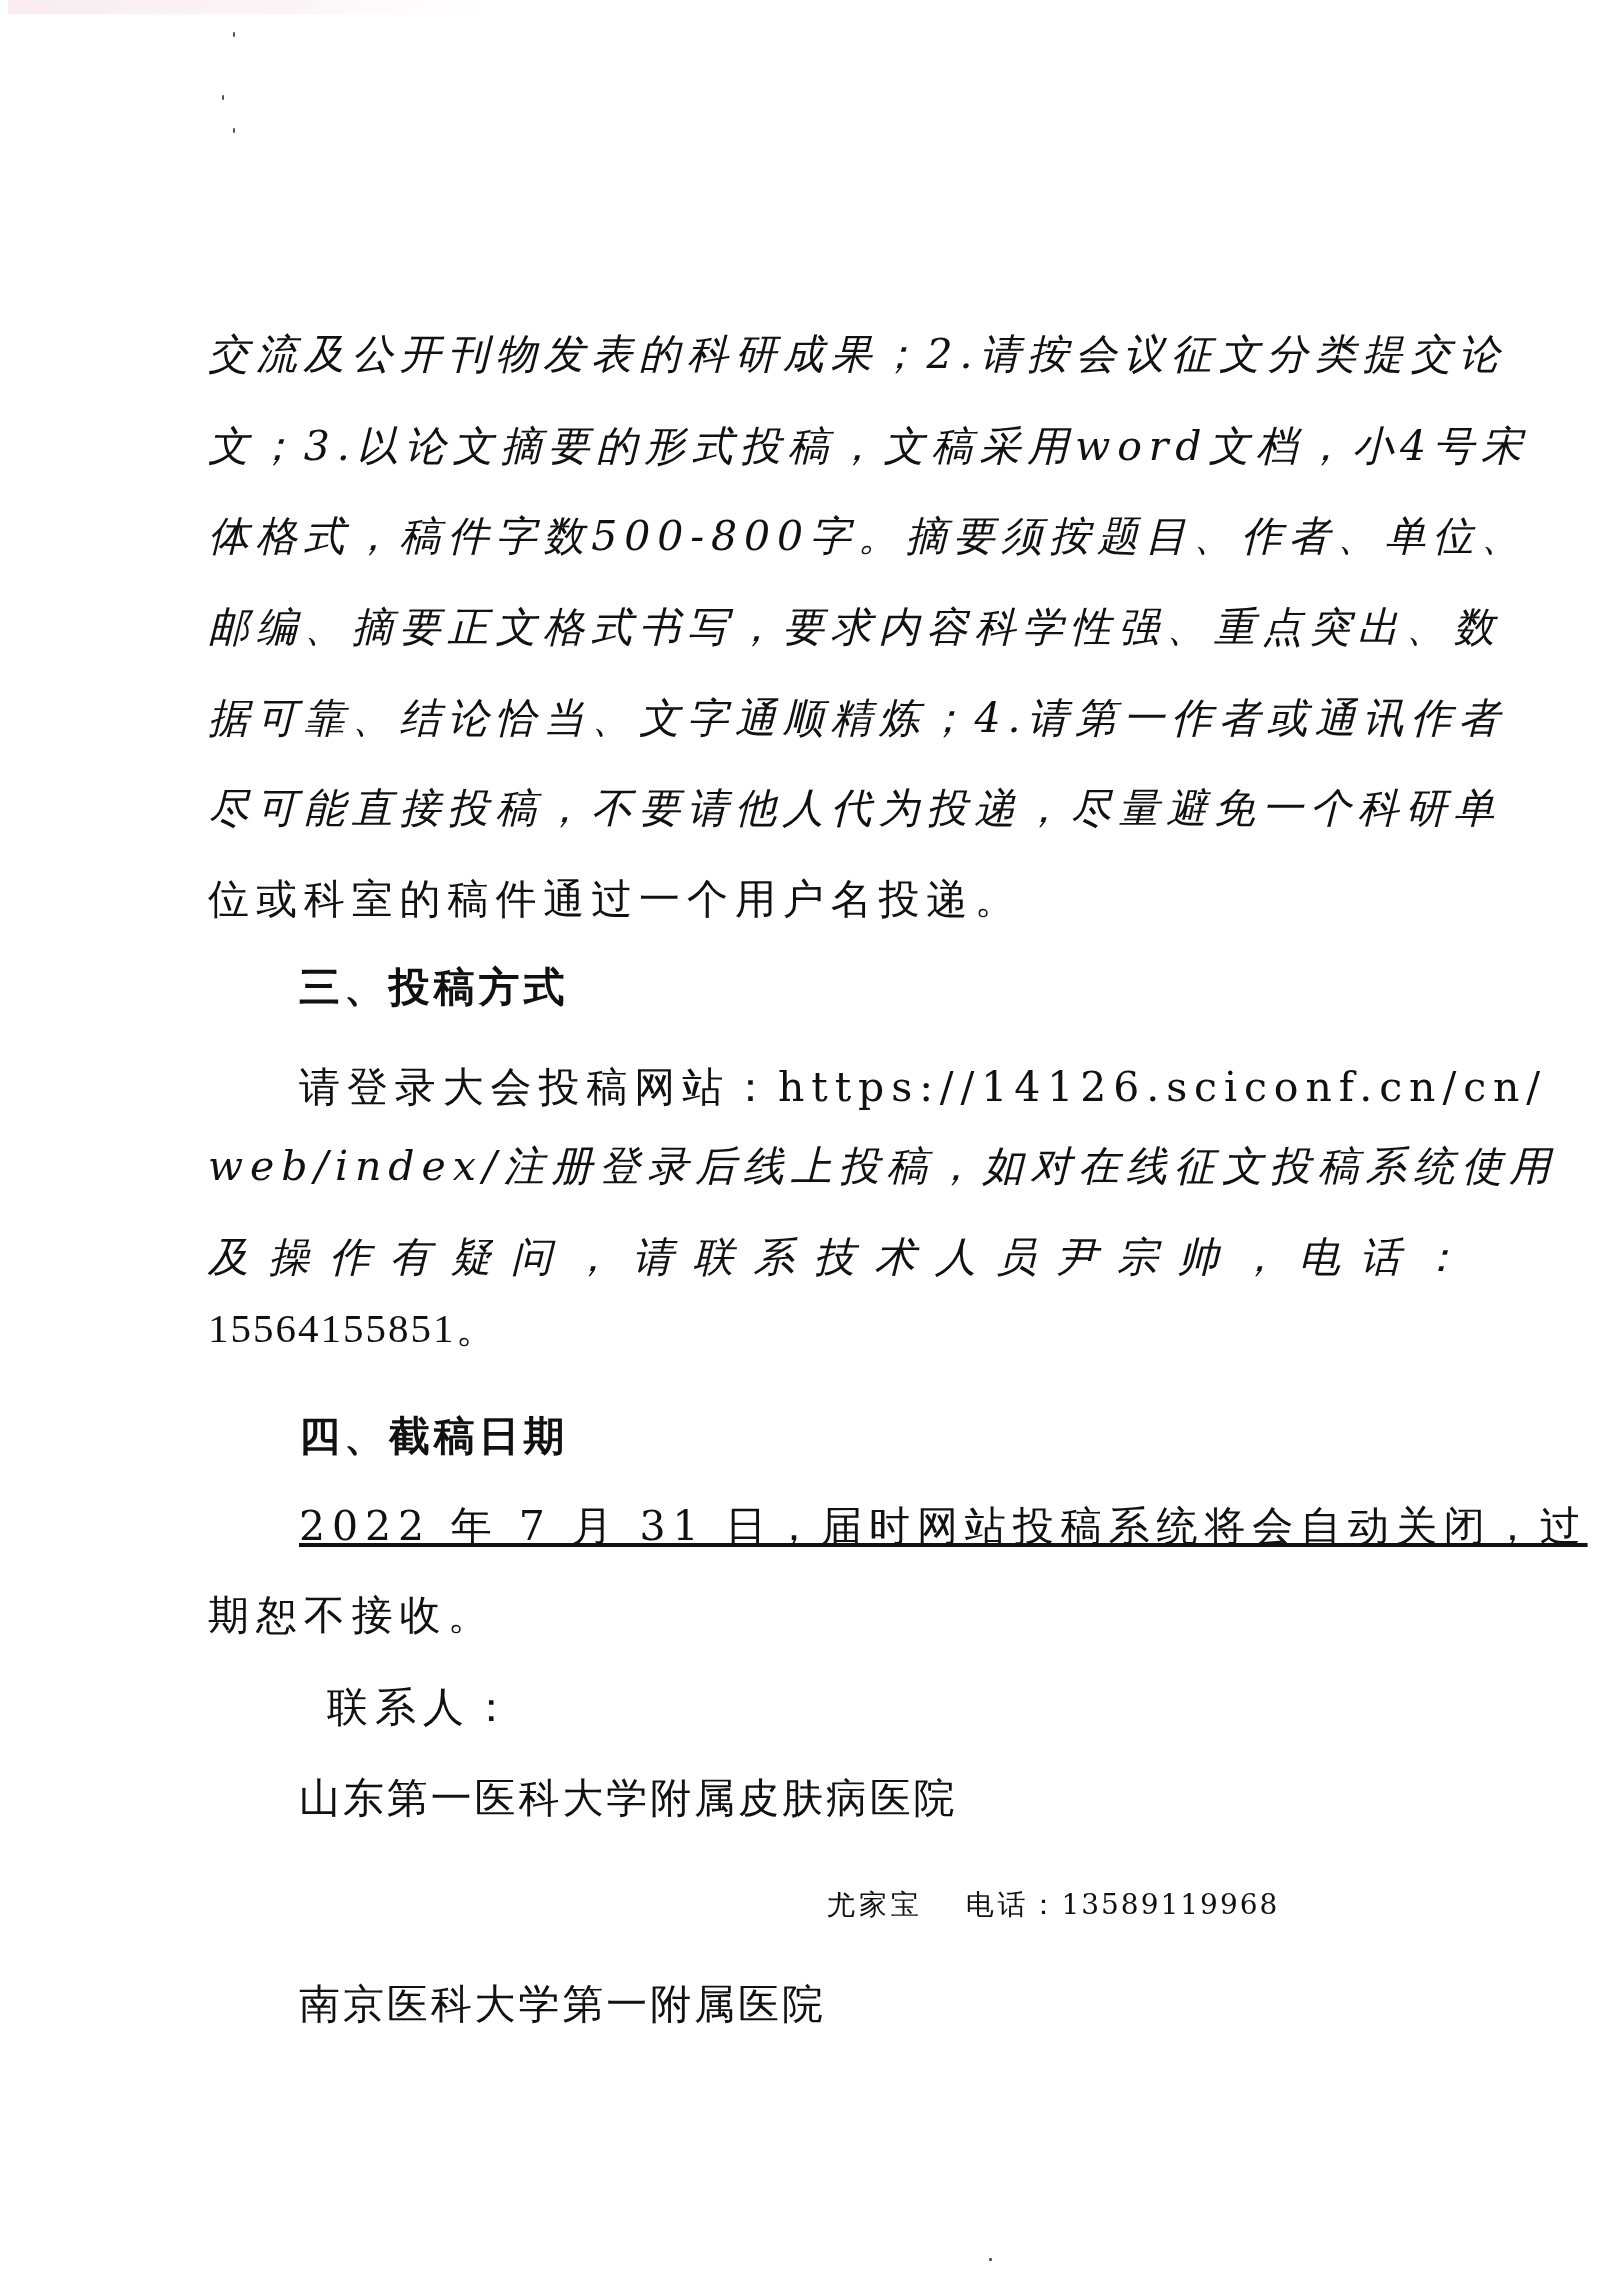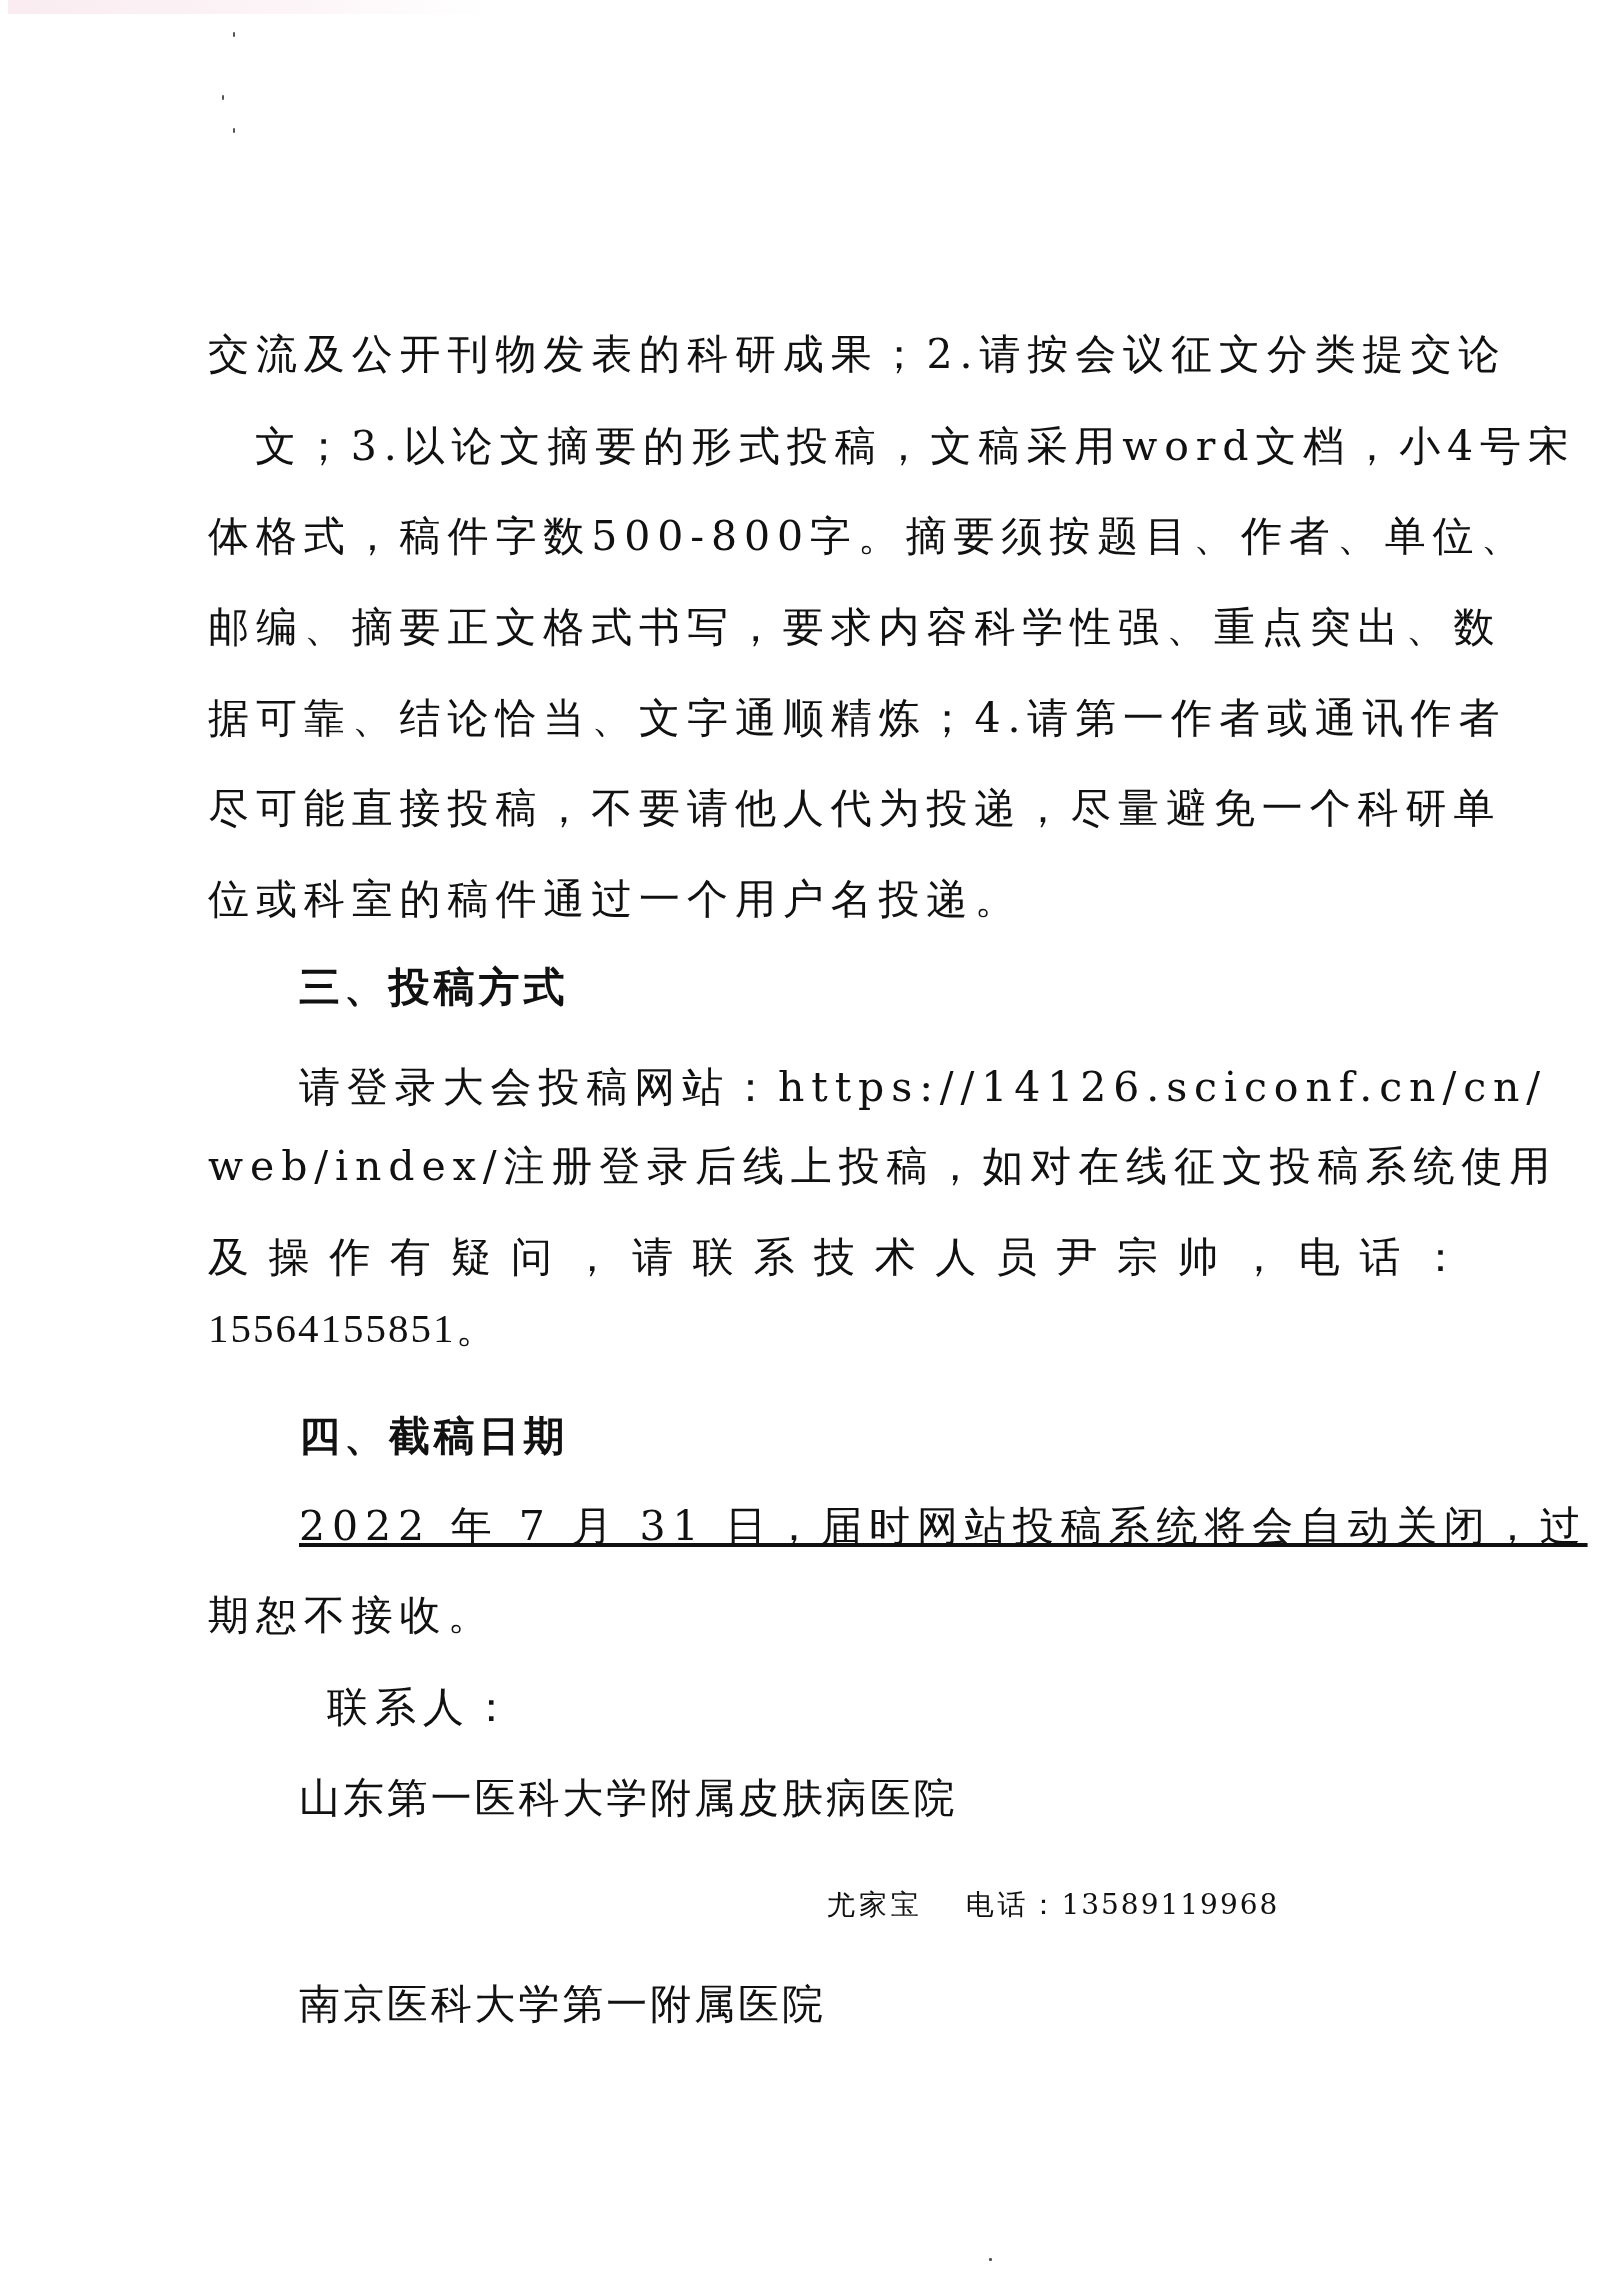--- a/index.html
+++ b/index.html
@@ -46,20 +46,21 @@
     white-space: nowrap;
     letter-spacing: 6.9px;
   }
   .line.indent {
     left: 299px;
   }
   .line.justify {
     width: 1174px;
     text-align: justify;
     text-align-last: justify;
+    font-style: italic;
   }
   .heading {
     font-family: Liberation Serif, serif;
     font-weight: bold;
     letter-spacing: 3.9px;
   }
   .contact-right {
     position: absolute;
     left: 827px;
     width: 549px;
@@ -80,21 +81,21 @@
 <div class="page">
 
   <div class="scan-smear"></div>
   <div class="speck" style="left:233px;top:32px;"></div>
   <div class="speck" style="left:222px;top:95px;"></div>
   <div class="speck" style="left:233px;top:128px;"></div>
   <div class="speck" style="left:989px;top:2258px;width:2.9px;height:2.9px;"></div>
 
   <div>
     <div class="line justify" style="top:325px;">交流及公开刊物发表的科研成果；2.请按会议征文分类提交论</div>
-    <div class="line justify" style="top:417px;margin-left:47px;">文；3.以论文摘要的形式投稿，文稿采用word文档，小4号宋</div>
+    <div class="line justify" style="top:417px;">文；3.以论文摘要的形式投稿，文稿采用word文档，小4号宋</div>
     <div class="line justify" style="top:507px;">体格式，稿件字数500-800字。摘要须按题目、作者、单位、</div>
     <div class="line justify" style="top:598px;">邮编、摘要正文格式书写，要求内容科学性强、重点突出、数</div>
     <div class="line justify" style="top:689px;">据可靠、结论恰当、文字通顺精炼；4.请第一作者或通讯作者</div>
     <div class="line justify" style="top:779px;">尽可能直接投稿，不要请他人代为投递，尽量避免一个科研单</div>
     <div class="line" style="top:870px;">位或科室的稿件通过一个用户名投递。</div>
   </div>
 
   <div>
     <div class="line indent heading" style="top:958px;">三、投稿方式</div>
     <div class="line indent" style="top:1046px;width:1083px;text-align:justify;text-align-last:justify;margin-top:12px;">请登录大会投稿网站：https://14126.sciconf.cn/cn/</div>

